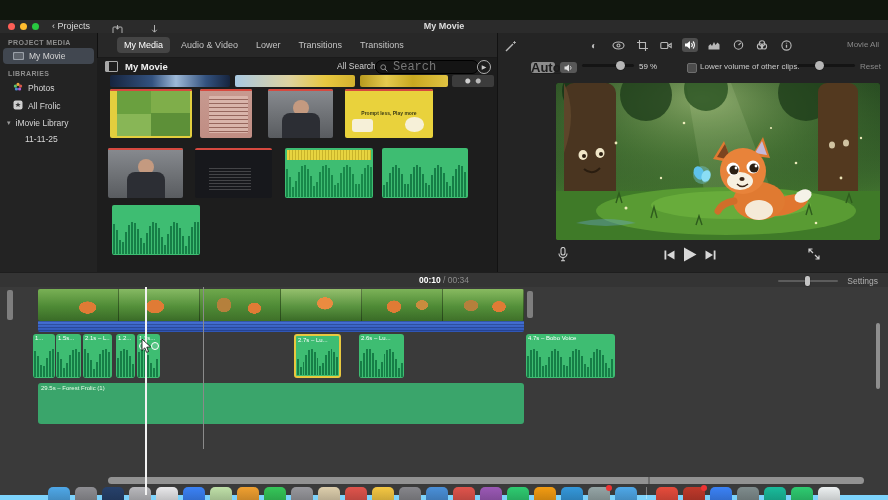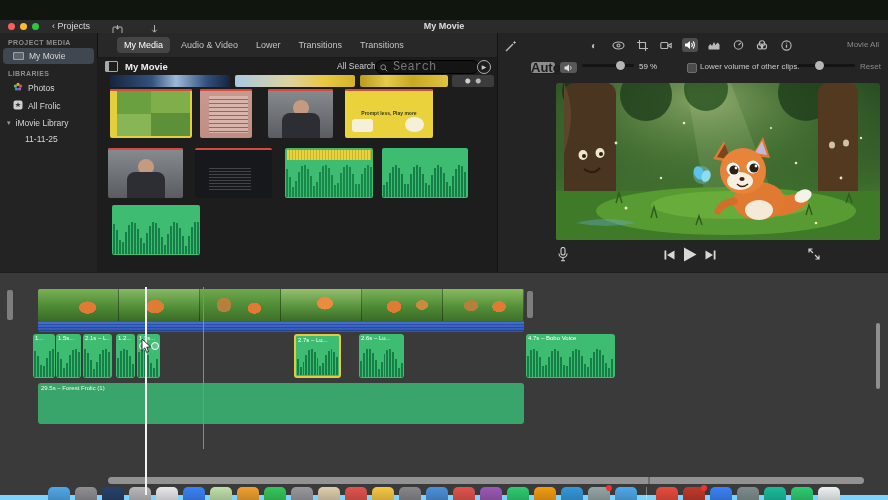--- a/index.html
+++ b/index.html
@@ -510,20 +510,28 @@
         </span>
         <span class="tbtn" style="left:310px;top:3px">
           <svg width="12" height="12" viewBox="0 0 12 12">
               <path d="M1 4.5 1 1l3.5 0M11 7.5 11 11l-3.5 0M1 1l4 4M11 11 7 7" stroke="#cfcfcf" fill="none" stroke-width="1.2"></path>
             </svg>
         </span>
       </div>
     </div>
 
     <div id="timeline">
+      <div id="tl-hdr">
+        <span id="tl-time"><span>00:10</span><span class="sep"> / </span><span class="total">00:34</span></span>
+        <span class="slider" id="tl-zoom">
+            <span class="track"></span>
+            <span class="knob" style="left:27px"></span>
+          </span>
+        <span id="tl-settings">Settings</span>
+      </div>
 
       <span class="trim-handle" style="left:7px;top:17px;height:30px"></span>
       <span class="trim-handle" style="left:527px;top:18px;height:27px"></span>
 
       <div id="filmstrip">
           <div class="frame"></div>
           <div class="frame"></div>
           <div class="frame"></div>
           <div class="frame"></div>
           <div class="frame"></div>

